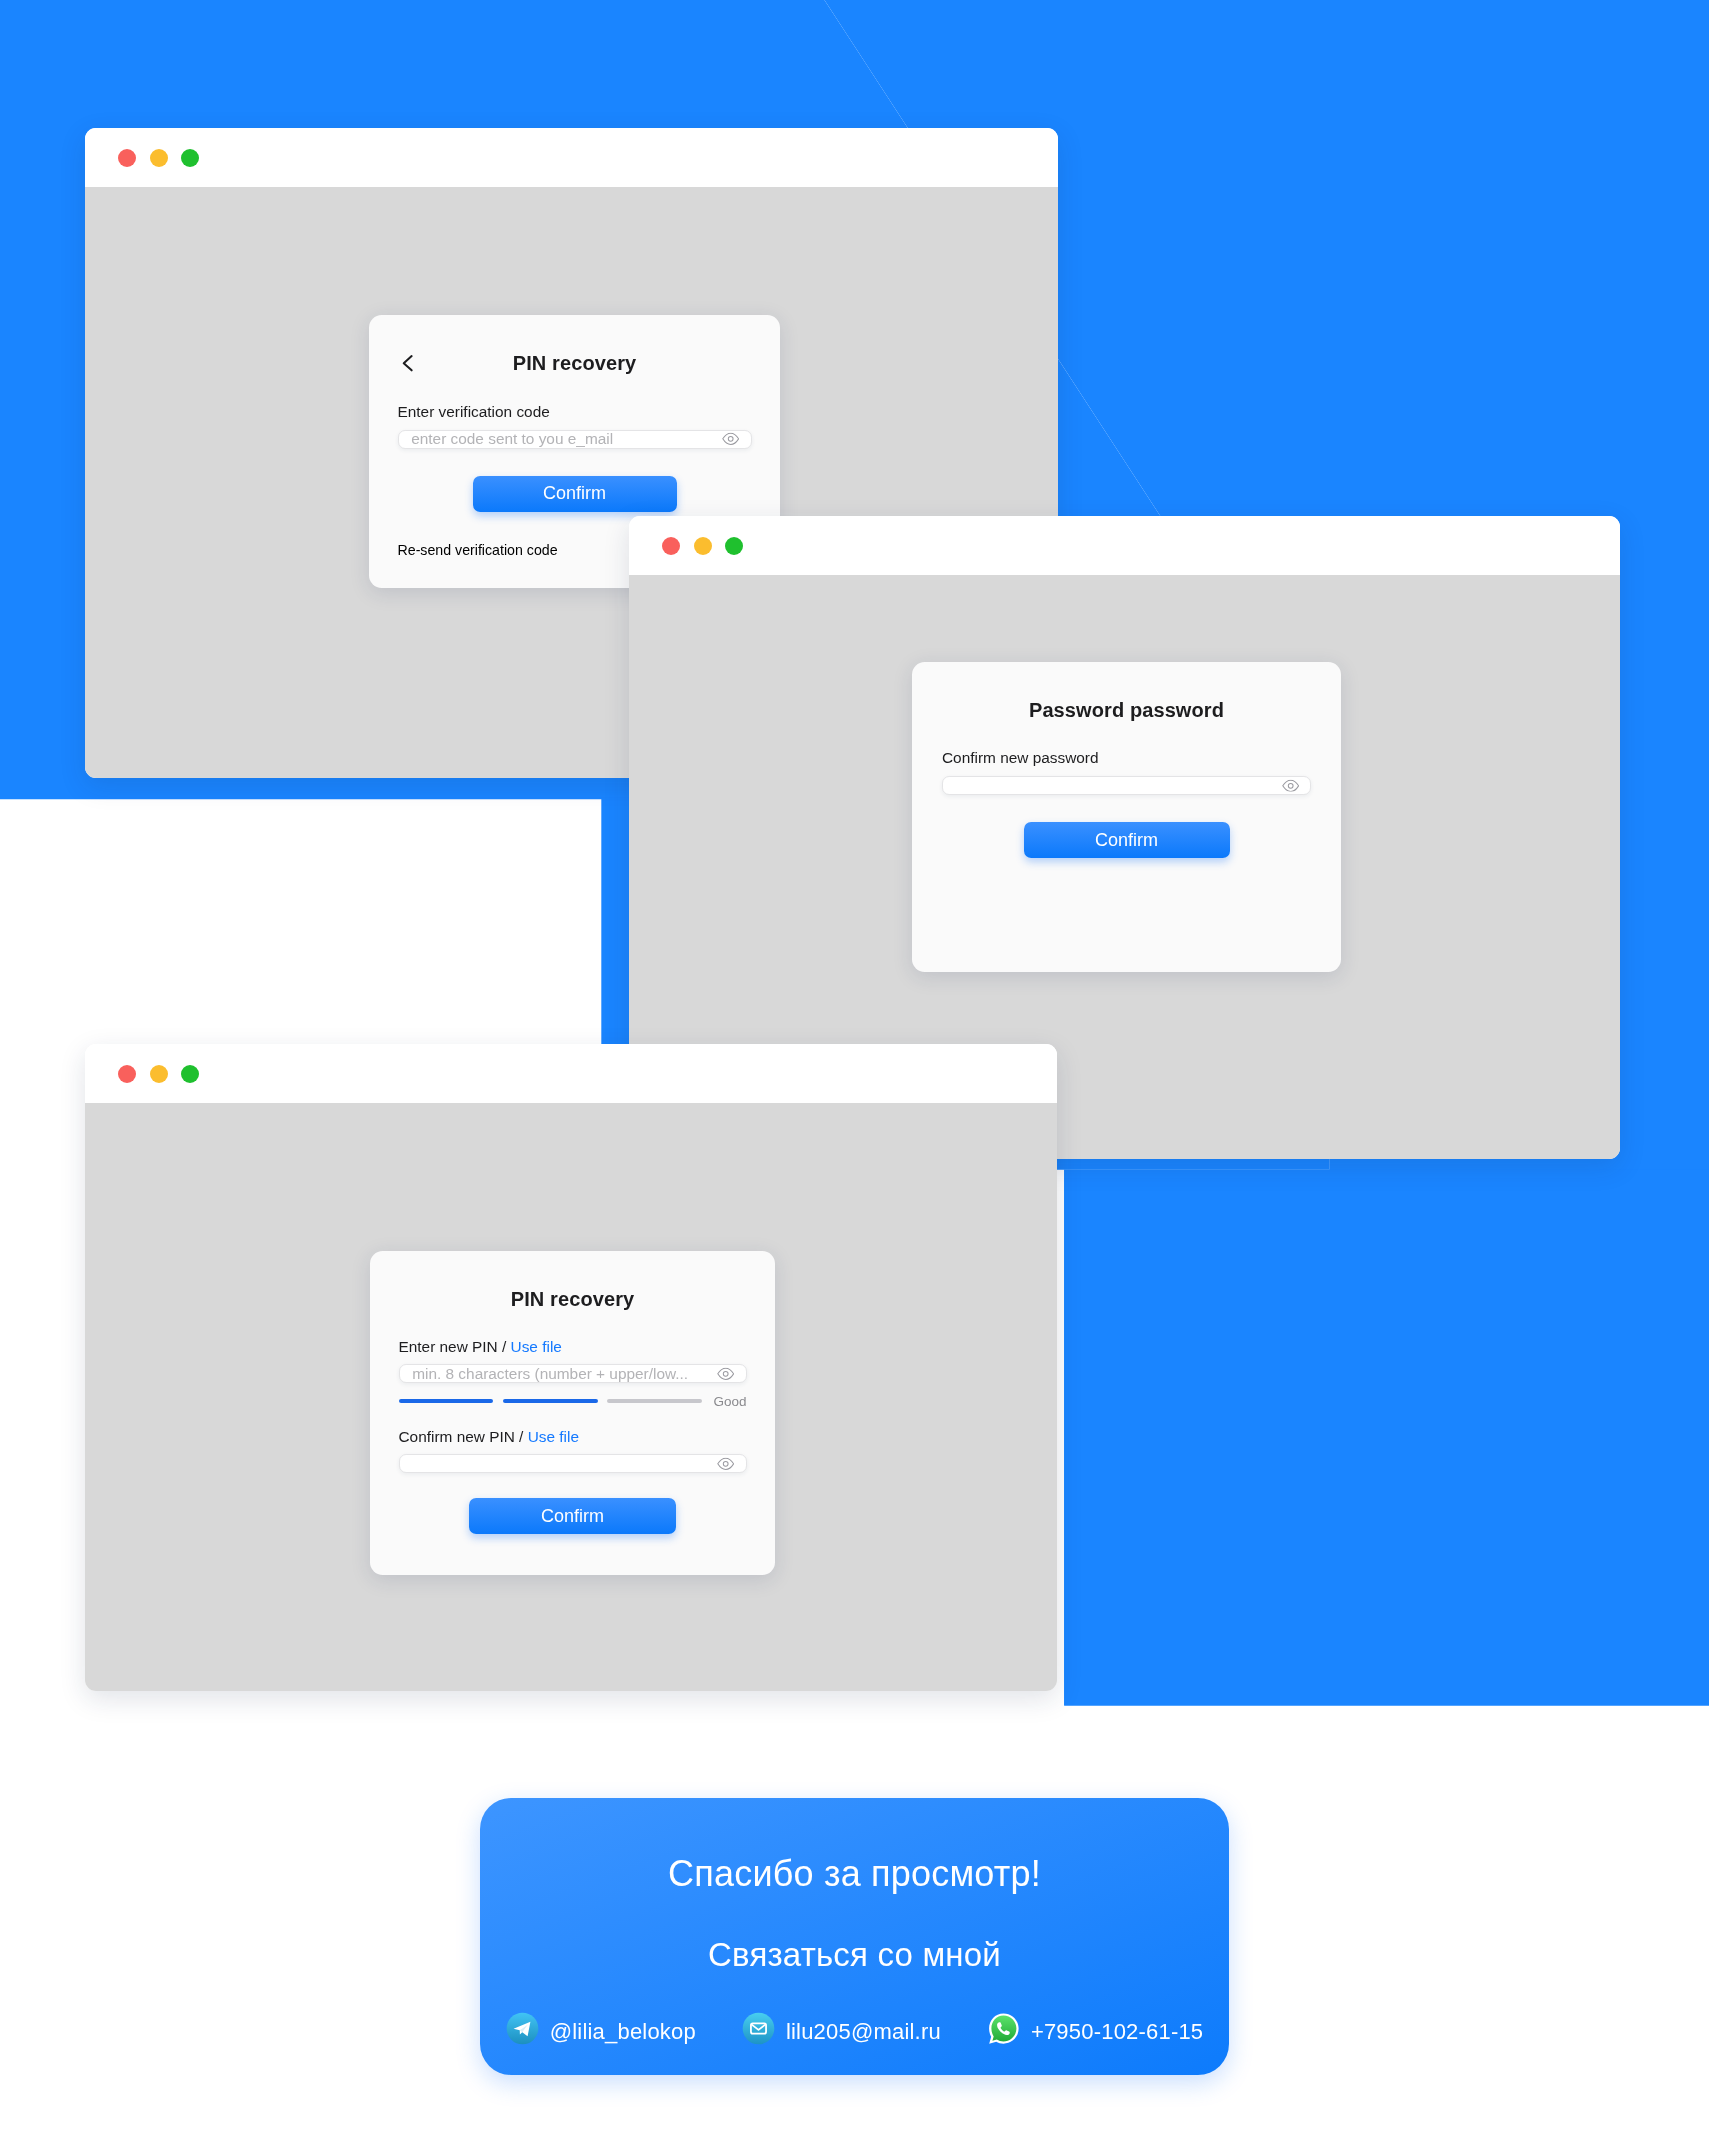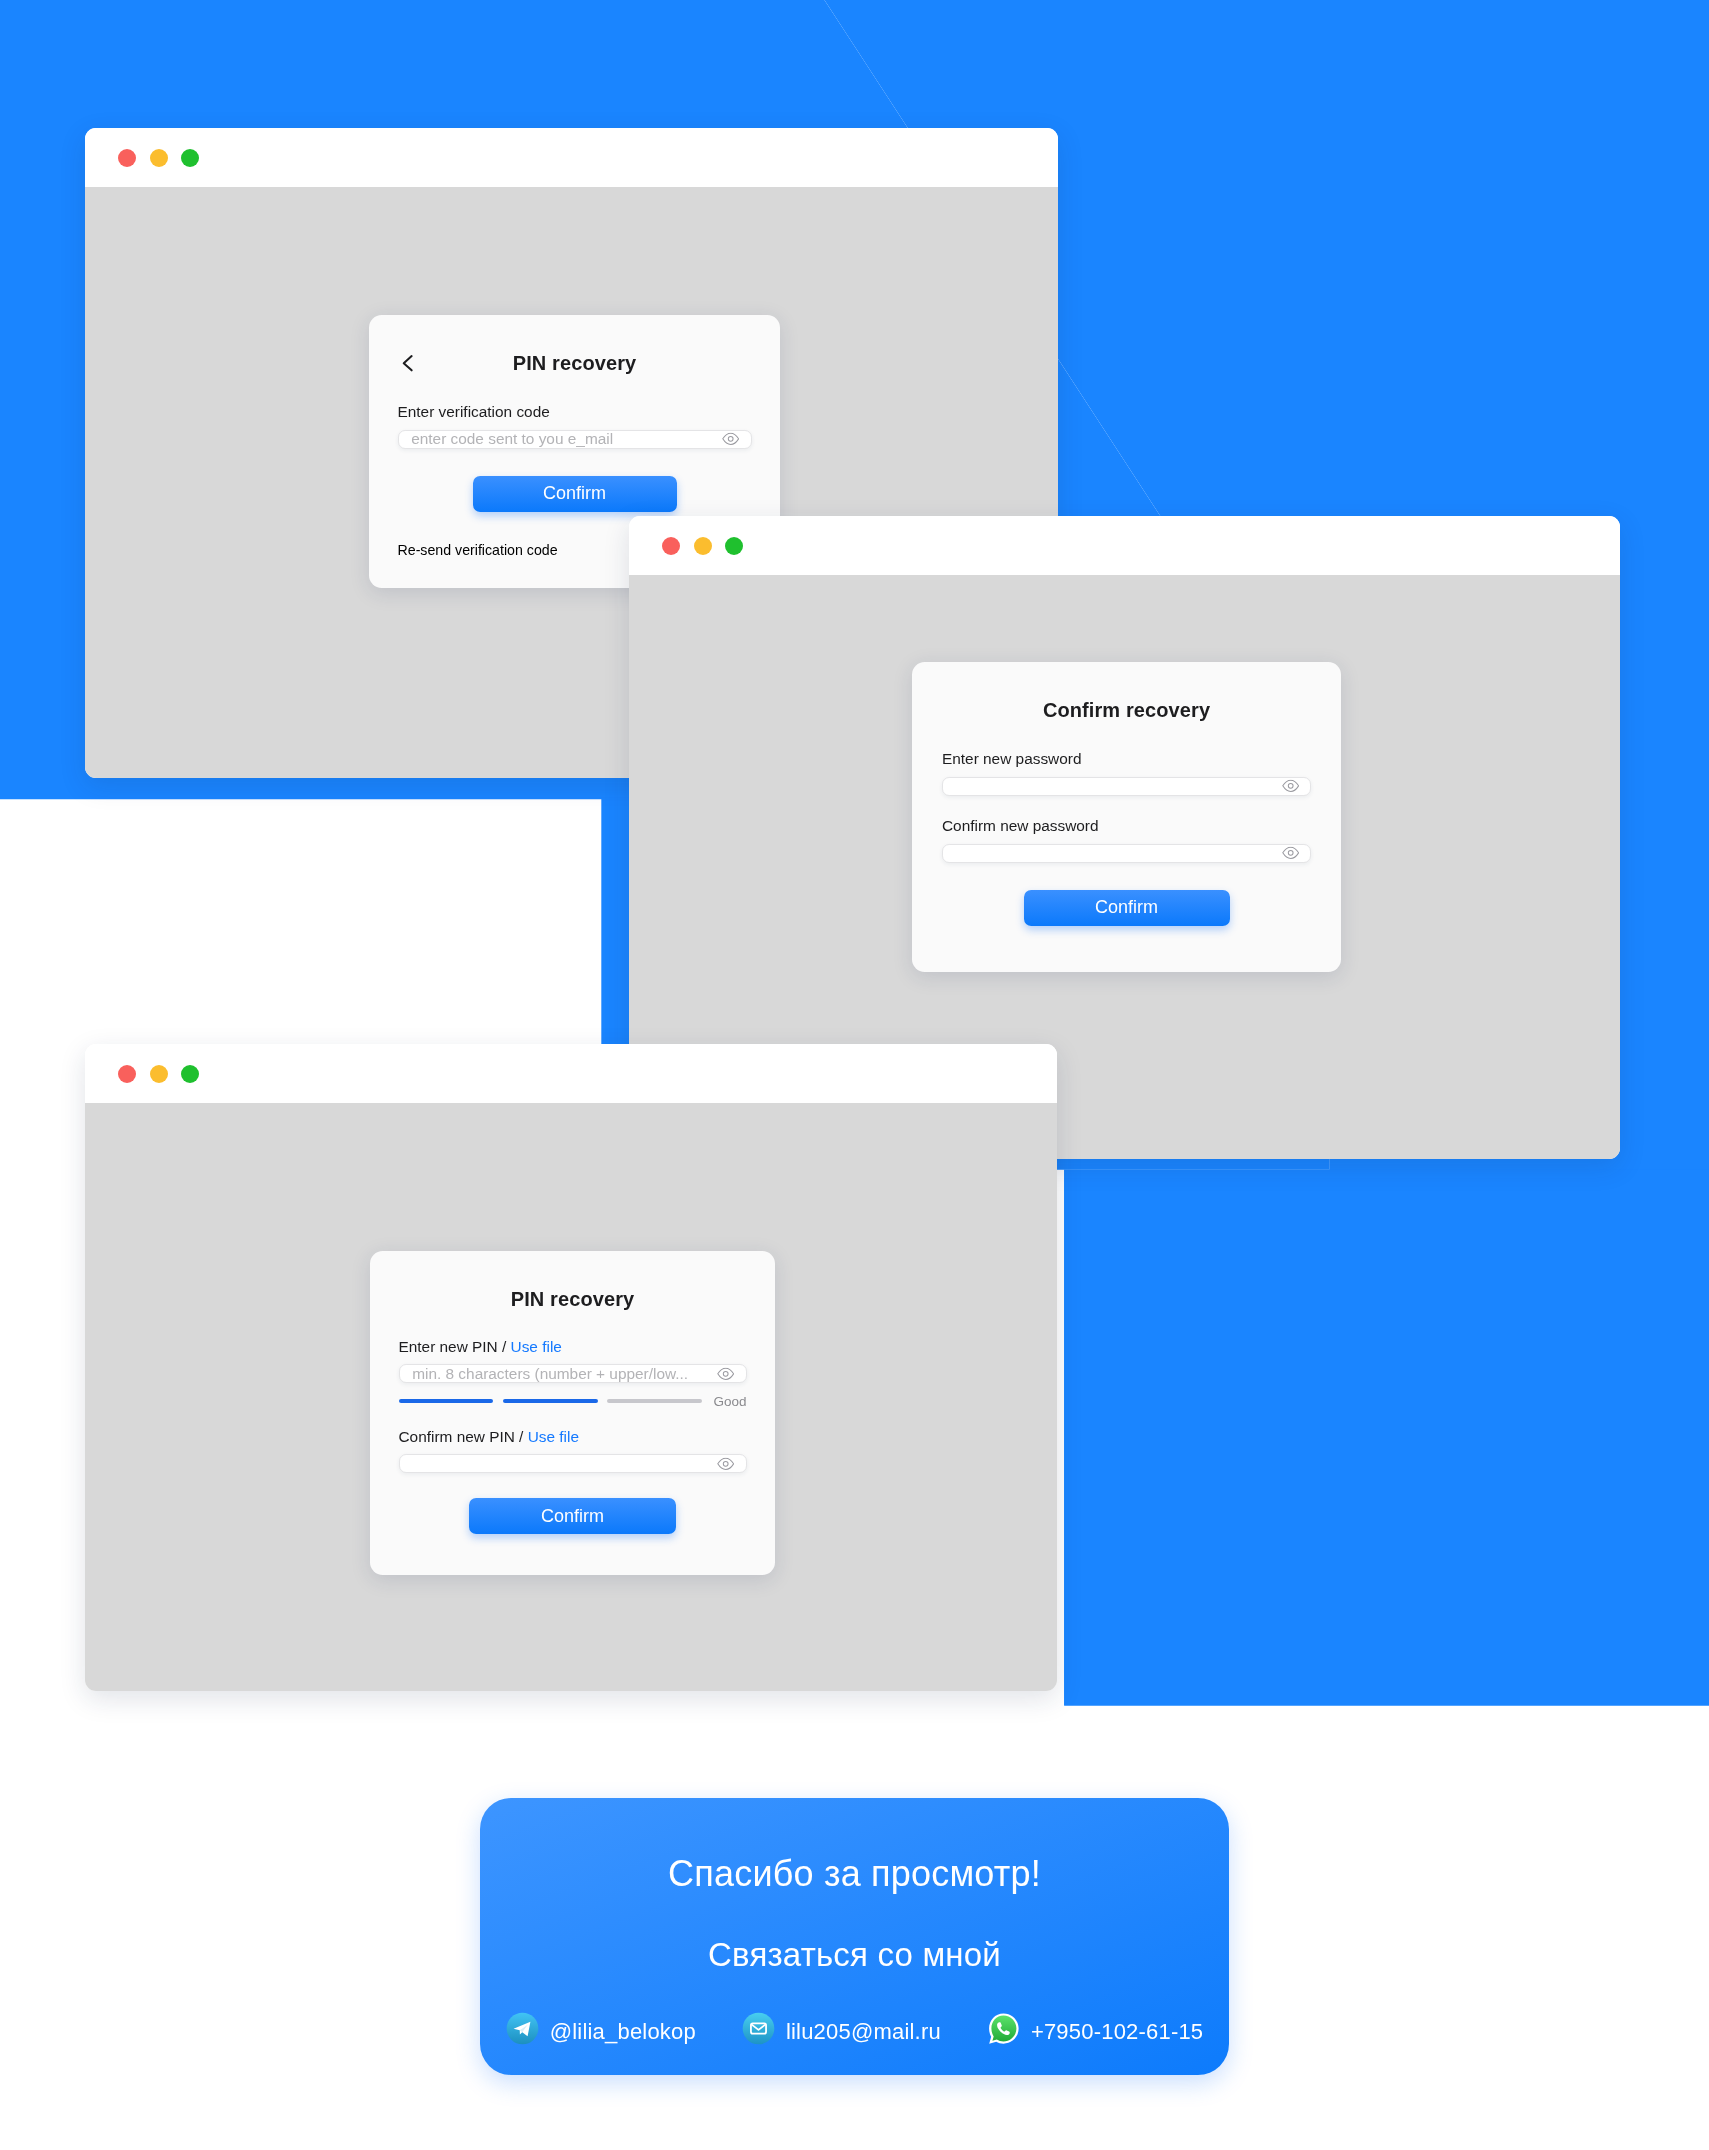--- a/index.html
+++ b/index.html
@@ -272,35 +272,23 @@
   <div class="browser-window" style="left:629px; top:516px; width:991px; height:643px;">
     <div class="titlebar">
       <span class="dot red" style="background: rgb(249, 96, 92);"></span>
       <span class="dot yellow" style="background: rgb(251, 189, 46);"></span>
       <span class="dot green" style="background: rgb(31, 192, 46);"></span>
     </div>
     <div class="viewport">
 
       <div class="card" style="left:283px; top:87px; width:429px; height:310px; padding:30px 30px 0 30px;">
         <div class="card-head">
-          <span class="card-title">Confirm recovery</span>
+          <span class="card-title">Password password</span>
         </div>
 
-        <div style="margin-top:22px;">
-          <div class="field-label">Enter new password</div>
-          <div class="input-wrap">
-            <input type="password" placeholder="" style="">
-            <span class="eye-btn">
-              <svg width="17.4" height="12.7" viewBox="0 0 22 16" fill="none">
-                <path d="M1 8 C4.5 2.4 8 0.8 11 0.8 C14 0.8 17.5 2.4 21 8 C17.5 13.6 14 15.2 11 15.2 C8 15.2 4.5 13.6 1 8 Z" stroke="#9A9AA0" stroke-width="1.3"></path>
-                <circle cx="11" cy="8" r="3" stroke="#9A9AA0" stroke-width="1.3"></circle>
-              </svg>
-            </span>
-          </div>
-        </div>
 
         <div style="margin-top:21.4px;">
           <div class="field-label">Confirm new password</div>
           <div class="input-wrap">
             <input type="password" placeholder="" style="">
             <span class="eye-btn">
               <svg width="17.4" height="12.7" viewBox="0 0 22 16" fill="none">
                 <path d="M1 8 C4.5 2.4 8 0.8 11 0.8 C14 0.8 17.5 2.4 21 8 C17.5 13.6 14 15.2 11 15.2 C8 15.2 4.5 13.6 1 8 Z" stroke="#9A9AA0" stroke-width="1.3"></path>
                 <circle cx="11" cy="8" r="3" stroke="#9A9AA0" stroke-width="1.3"></circle>
               </svg>

